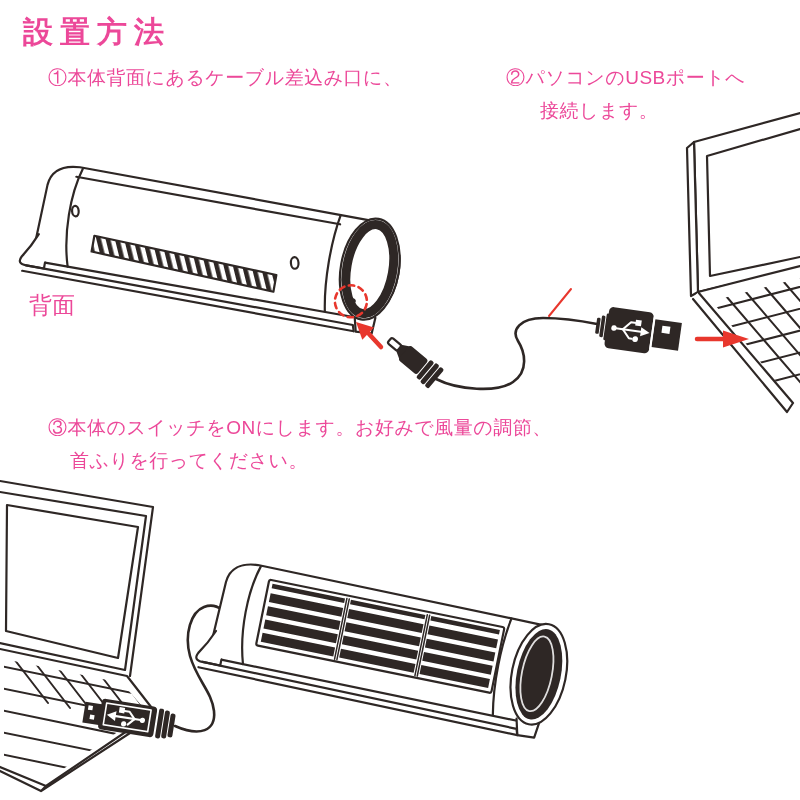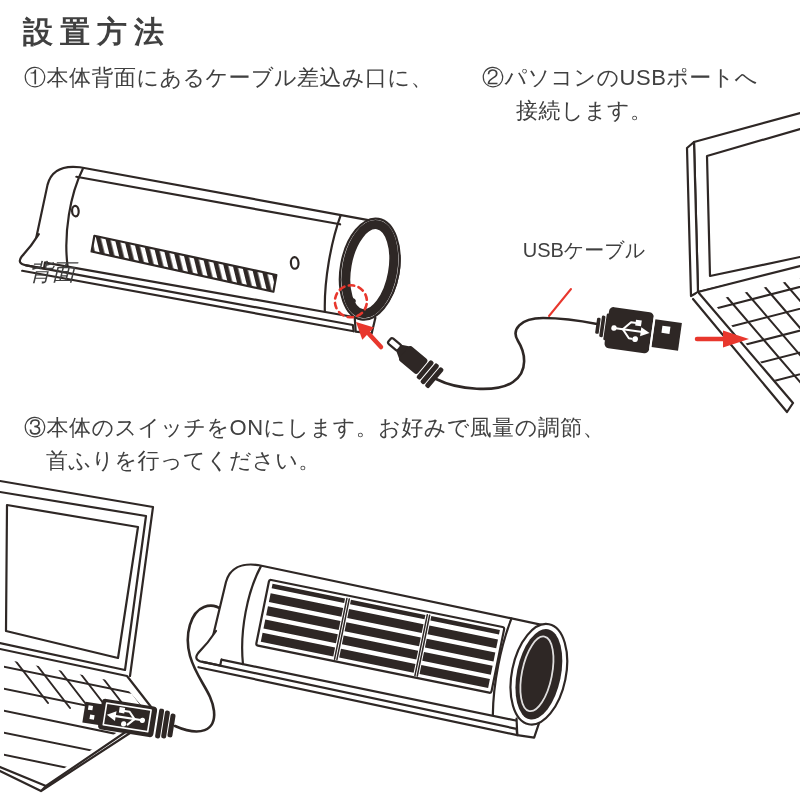--- a/index.html
+++ b/index.html
@@ -1,27 +1,27 @@
 <!DOCTYPE html>
 <html><head>
 <meta charset="utf-8">
 <style>
   html,body{margin:0;padding:0;background:#fff;}
   .canvas{position:relative;width:800px;height:800px;background:#fff;overflow:hidden;
-          font-family:"Liberation Sans",sans-serif;color:#404040;}
+          font-family:"Liberation Sans",sans-serif;color:#ec4899;}
   .art{position:absolute;left:0;top:0;}
   .title{position:absolute;left:23px;top:12px;margin:0;font-size:30px;font-weight:bold;
          letter-spacing:7px;}
-  .step{position:absolute;font-size:22px;line-height:33px;letter-spacing:0.5px;white-space:nowrap;}
+  .step{position:absolute;font-size:19px;line-height:33px;letter-spacing:0.5px;white-space:nowrap;margin-left:24px;}
   .step .l2{padding-left:22px;}
   #step1{left:24px;top:61px;}
   #step2{left:482px;top:61px;}
   #step2 .l2{padding-left:34px;}
   #step3{left:24px;top:411px;}
-  .fan-back-label{position:absolute;left:29px;top:257px;font-size:23px;font-style:italic;}
+  .fan-back-label{position:absolute;left:29px;top:290px;font-size:23px;}
   .usb-label{position:absolute;left:522px;top:238px;width:124px;text-align:center;
              font-size:20px;line-height:25px;}
 </style>
 </head>
 <body>
 
 <div class="canvas">
 
 <svg class="art" width="800" height="800" viewBox="0 0 800 800">
   <defs>
@@ -181,16 +181,15 @@
 </div>
 
 <div class="step" id="step2">
   <div class="l1"><span>②</span><span>パソコンのUSBポートへ</span></div>
   <div class="l2">接続します。</div>
 </div>
 
 <div class="fan-back-label">背面</div>
 
 <div class="usb-label">
-  <div>USBケーブル</div>
 </div>
 
 </div>
 
 </body></html>

